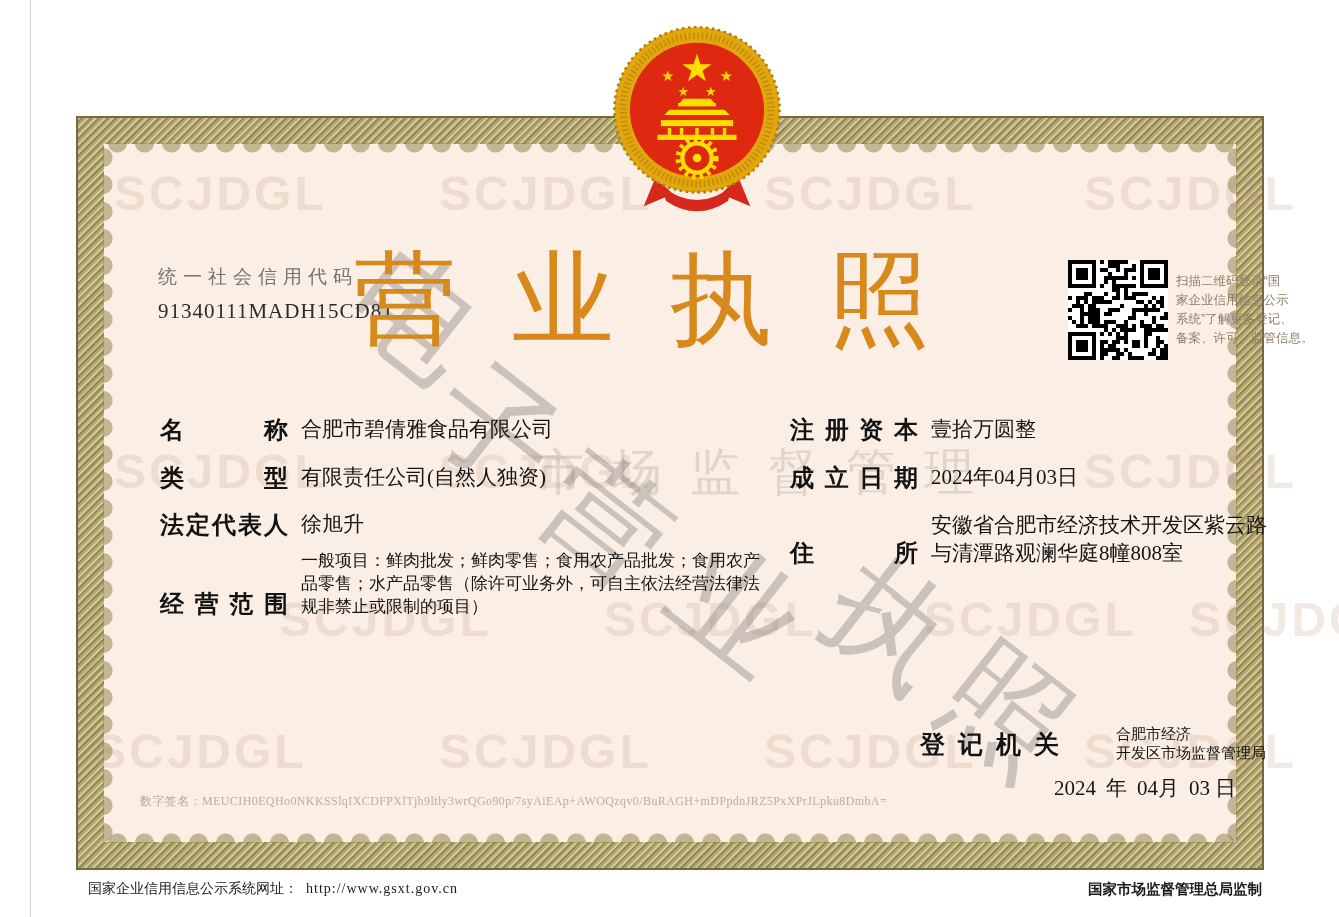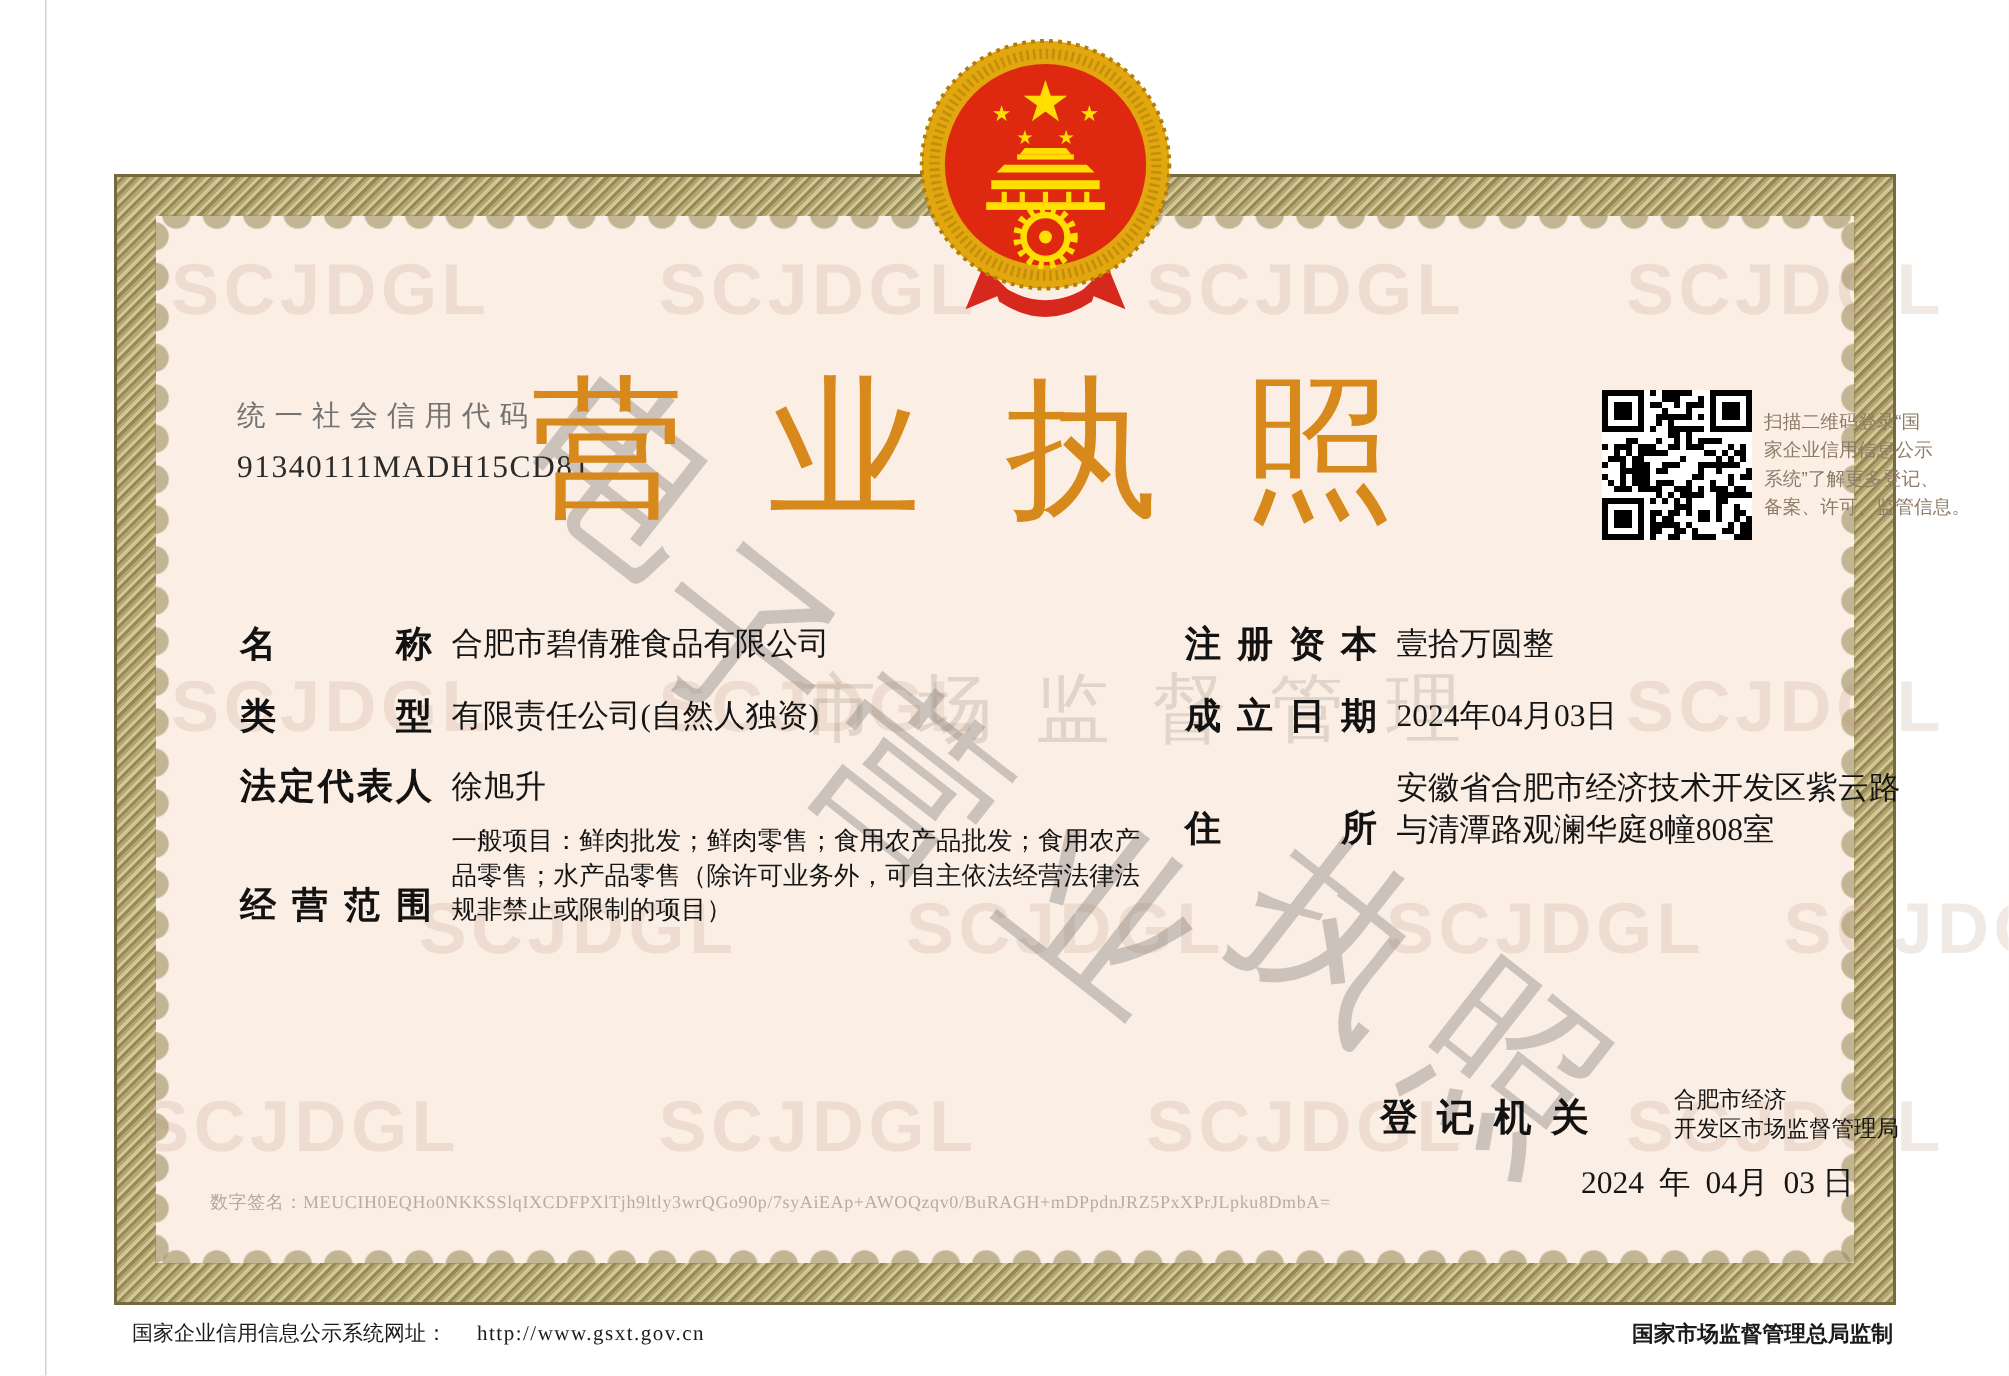--- a/index.html
+++ b/index.html
@@ -69,21 +69,21 @@
                    line-height:19px; color:#151515; }
   .issue-date { left:916px; top:630px; width:250px; text-align:center; font-size:21px;
                 color:#151515; font-family:"Liberation Serif",serif; }
   .issue-date span { margin:0 5px; }
 
   .sig-row { left:36px; top:649px; width:860px; font-size:12px; color:#b5a89e;
              letter-spacing:0.4px; }
   .sig-row .sig-value { font-family:Liberation Serif, serif; color:#b9aca1; }
 
   .footer-left { left:88px; top:880px; font-size:14px; color:#1b1b1b; }
-  .footer-left .url { font-family:"Liberation Serif",serif; letter-spacing:1px; margin-left:20px; }
+  .footer-left .url { font-family:"Liberation Serif",serif; letter-spacing:1px; margin-left:8px; }
   .footer-right { top:880px; right:77px; font-size:14.5px; color:#1b1b1b; font-weight:600; }
 
   .emblem { position:absolute; left:611px; top:22px; width:172px; height:198px; z-index:3; }
 </style>
 </head>
 <body>
 
 <div class="page">
   <div class="page-edge-line"></div>
 

